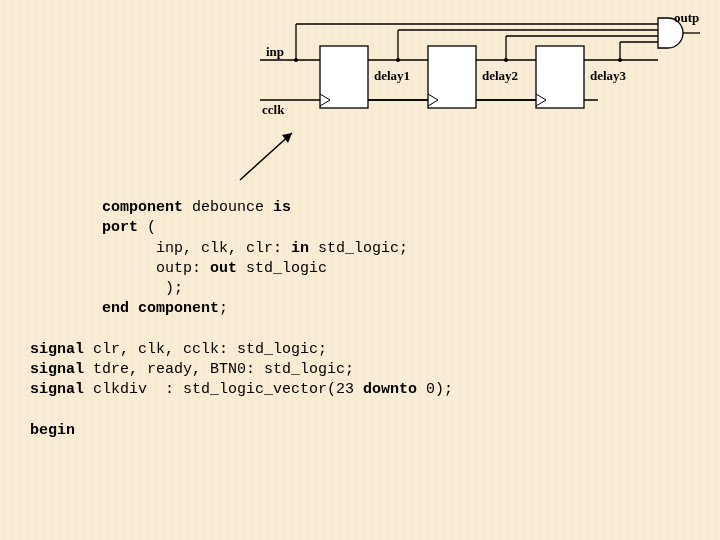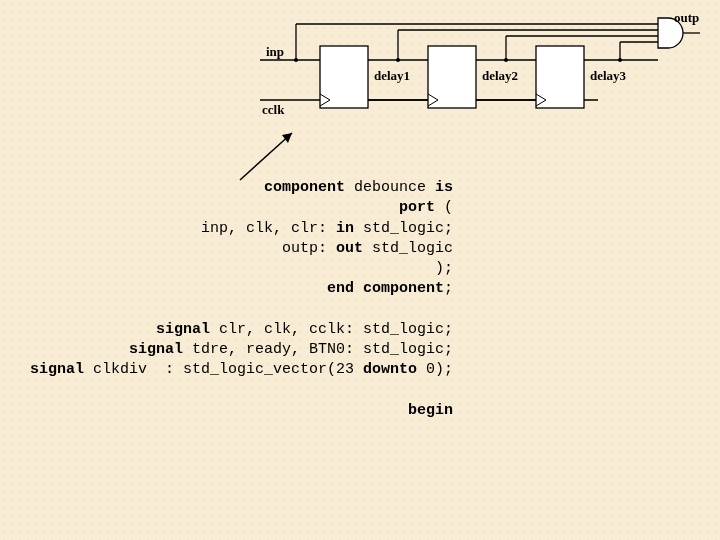--- a/index.html
+++ b/index.html
@@ -31,25 +31,24 @@
   }
   .arrow {
     position: absolute;
     top: 125px;
     left: 230px;
     width: 80px;
     height: 60px;
   }
   .code {
     position: absolute;
-    top: 178px;
+    top: 198px;
     left: 30px;
     white-space: pre;
     line-height: 1.35;
-    text-align: right;
   }
   .kw { font-weight: bold; }
 </style>
 </head>
 <body>
 
 <div class="diagram">
   <svg viewBox="0 0 440 130">
 
     <line x1="36" y1="12" x2="398" y2="12" stroke="#000" stroke-width="1.3"></line>

